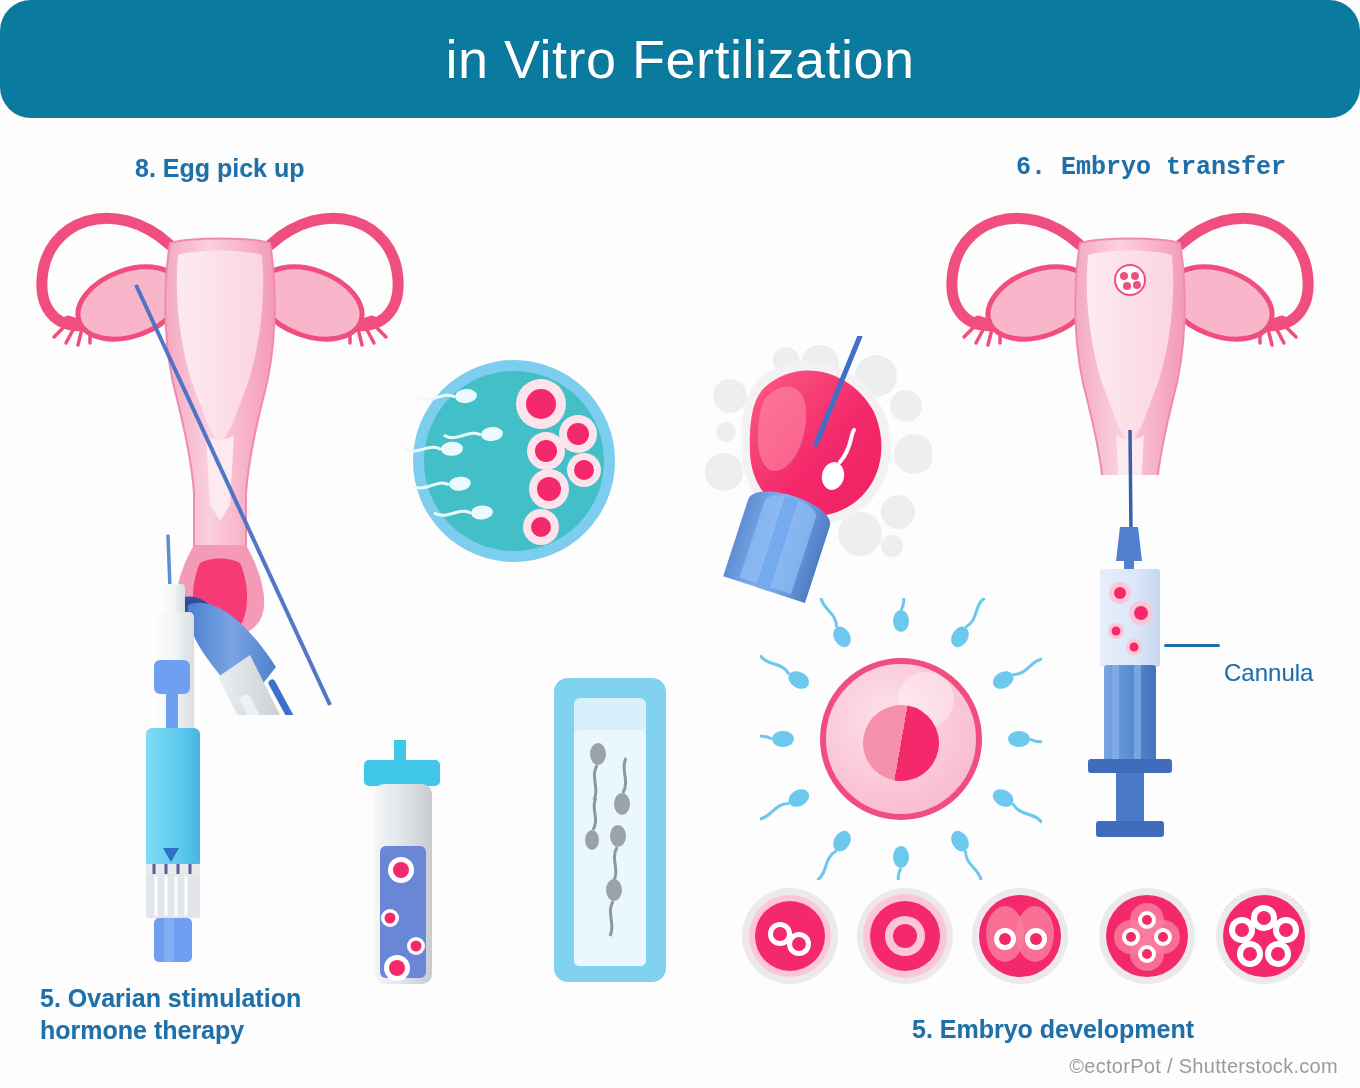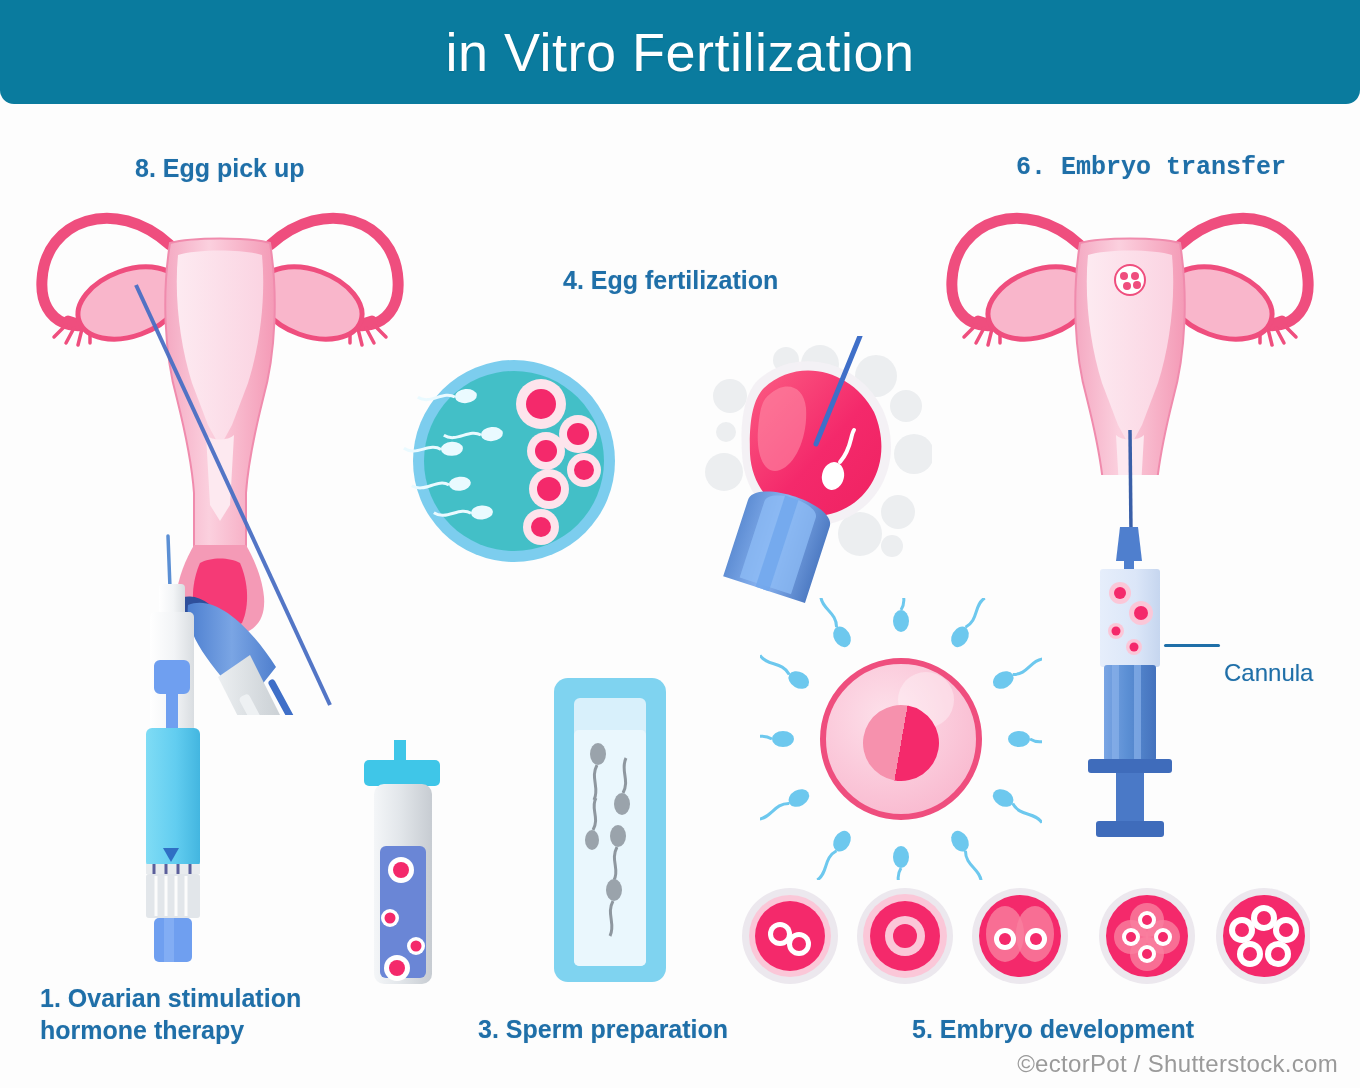--- a/index.html
+++ b/index.html
@@ -11,24 +11,24 @@
     position:relative;
   }
   #stage{
     position:absolute;left:0;top:0;width:1360px;height:1088px;
     background:#fdfdfd;
     overflow:hidden;
   }
 
   
   .header{
-    position:absolute;left:0;top:0;width:1360px;height:104px;
+    position:absolute;left:0;top:0;width:1360px;height:118px;
     background:#0a7b9e;
     border-bottom-left-radius:14px;border-bottom-right-radius:14px;
-    display:flex;align-items:center;justify-content:center;
+    display:flex;align-items:center;justify-content:center;border-radius:31px;
   }
   .header-title{
     color:#ffffff;
     font-size:54px;
     font-weight:400;
     letter-spacing:0.5px;
     line-height:1;
     text-shadow:0 1px 2px rgba(0,0,0,0.12);
   }
 
@@ -50,21 +50,21 @@
   .lbl-step5{left:912px;top:1013px;}
   .lbl-cannula{left:1224px;top:658px;font-size:24px;font-weight:500;color:#1f6fa8;}
 
   .leader{
     position:absolute;left:1164px;top:644px;width:56px;height:3px;
     background:#1f6fa8;border-radius:2px;
   }
 
   .watermark{
     position:absolute;right:22px;bottom:10px;
-    color:#9a9a9a;font-size:24px;font-family:"Liberation Sans", sans-serif;
+    color:#9a9a9a;font-size:20px;font-family:"Liberation Sans", sans-serif;
     letter-spacing:0.3px;
   }
 
   
   .art{position:absolute;}
 </style>
 </head>
 <body>
 
 <div id="stage">
@@ -559,24 +559,22 @@
     <rect x="30" y="138" width="52" height="96" rx="3" fill="url(#syrbody)"></rect>
     <rect x="38" y="138" width="7" height="96" fill="#89b0ea" opacity="0.7"></rect>
     <rect x="60" y="138" width="7" height="96" fill="#89b0ea" opacity="0.7"></rect>
     <rect x="14" y="232" width="84" height="14" rx="3" fill="#3f6cbb"></rect>
     <rect x="42" y="246" width="28" height="50" fill="#4a79c7"></rect>
     <rect x="22" y="294" width="68" height="16" rx="3" fill="#3f6cbb"></rect>
   </svg>
 
   <div class="label lbl-step2">8. Egg pick up</div>
   <div class="label lbl-step6">6. Embryo transfer</div>
-  <div class="label lbl-step4">4. Egg fertilization</div>
-  <div class="label lbl-step1">1. Ovarian stimulation
+  <div class="label lbl-step1">5. Ovarian stimulation
 hormone therapy</div>
-  <div class="label lbl-step3">3. Sperm preparation</div>
   <div class="label lbl-step5">5. Embryo development</div>
 
   <div class="leader"></div>
   <div class="label lbl-cannula">Cannula</div>
 
   <div class="watermark">©ectorPot / Shutterstock.com</div>
 
 </div>
 
 </body></html>

